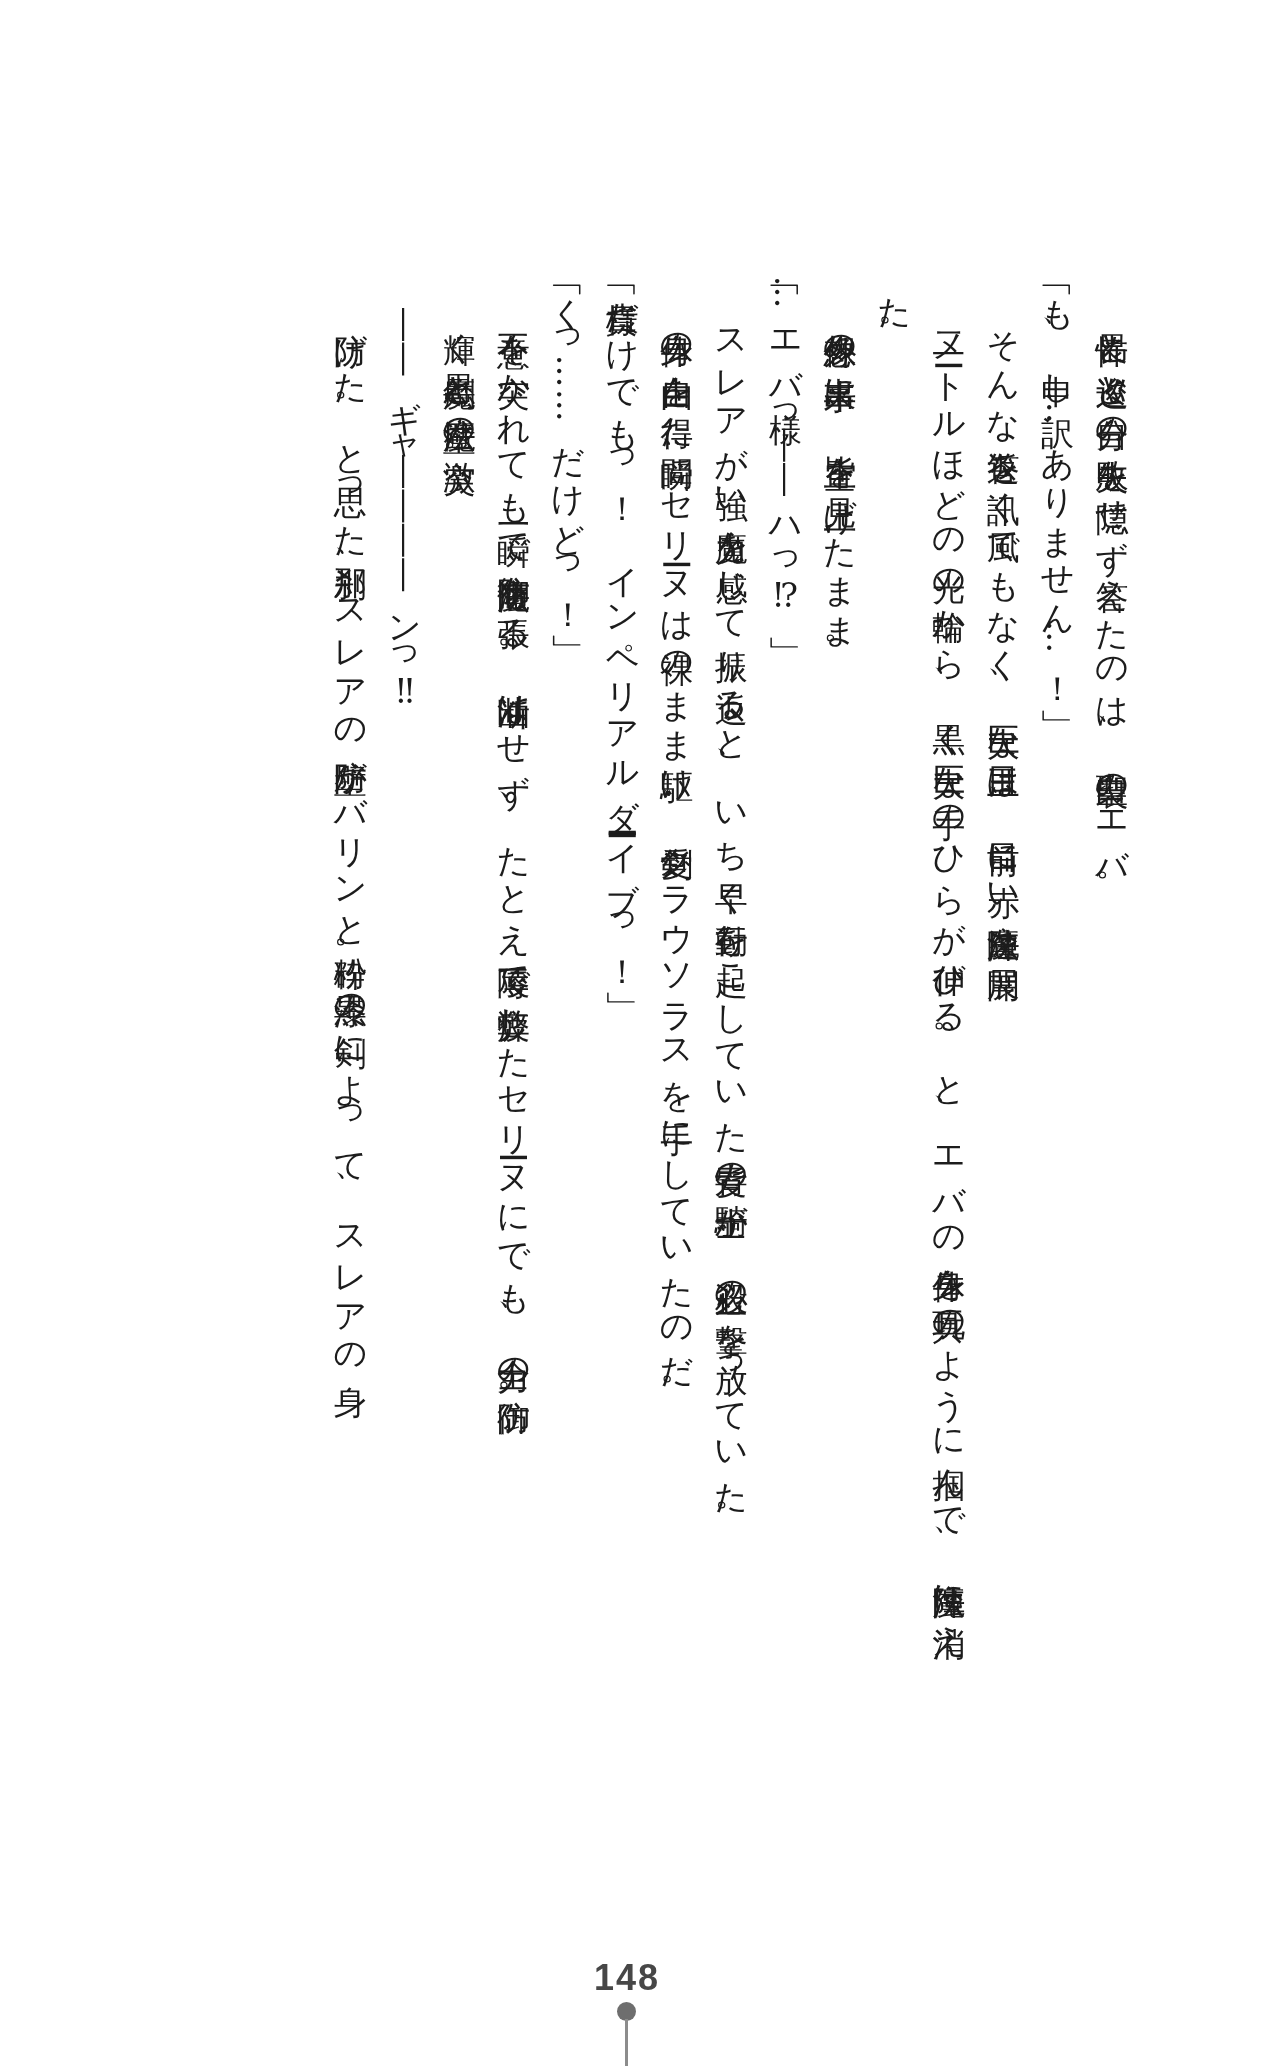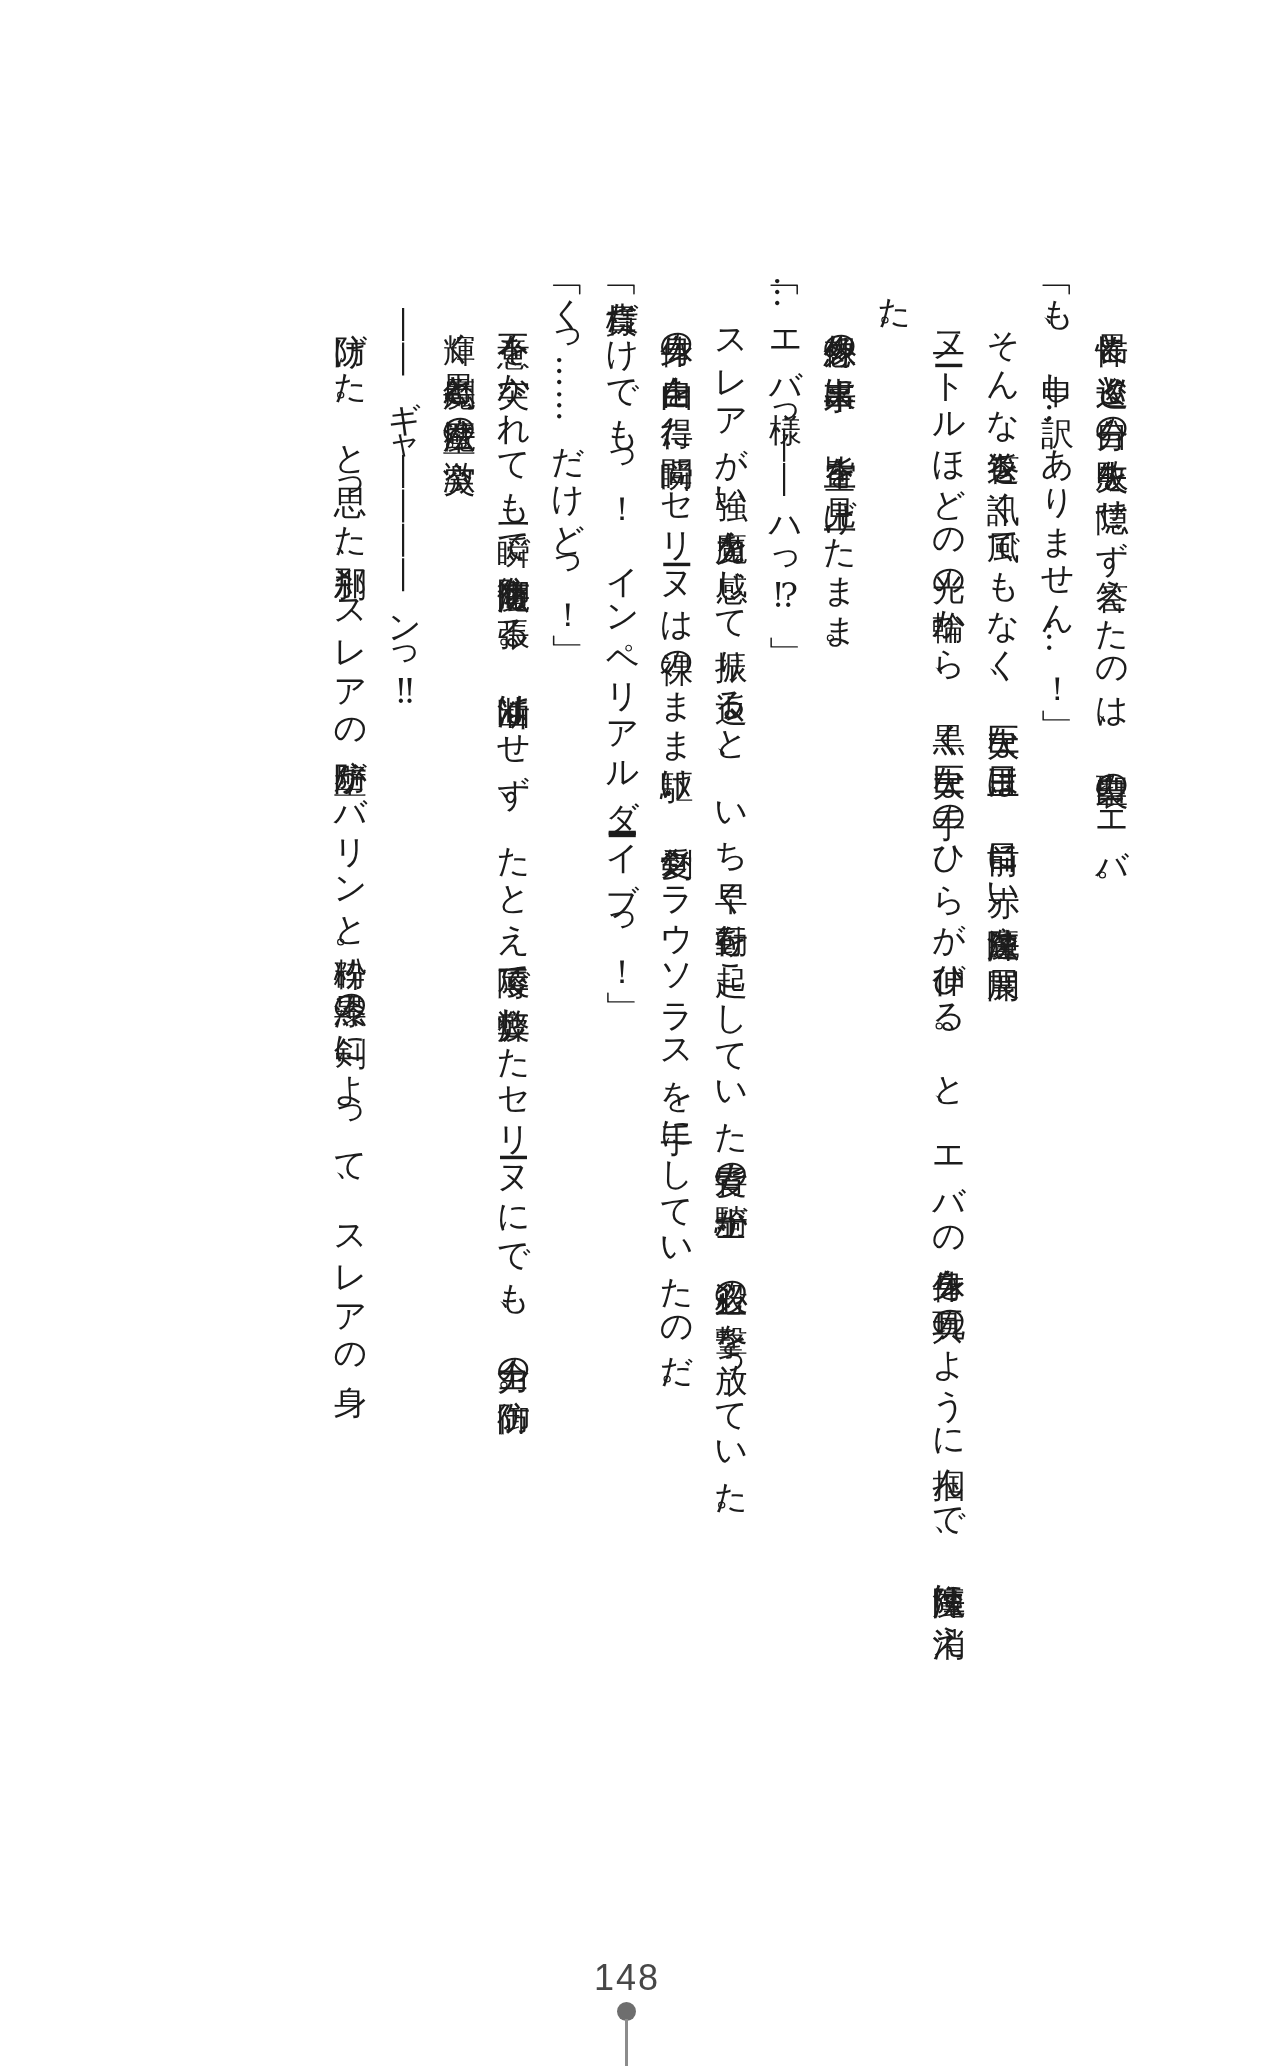--- a/index.html
+++ b/index.html
@@ -41,21 +41,21 @@
     text-indent: 34px;
   }
   
   .folio {
     position: absolute;
     left: 562px;
     top: 1960px;
     width: 130px;
     text-align: center;
     font-family: "Liberation Sans", "DejaVu Sans", sans-serif;
-    font-weight: 400;
+    font-weight: 700;
     font-size: 36px;
     letter-spacing: 2px;
     color: #474747;
     line-height: 1;
   }
   .folio-dot {
     position: absolute;
     left: 617px;
     top: 2002px;
     width: 19px;

